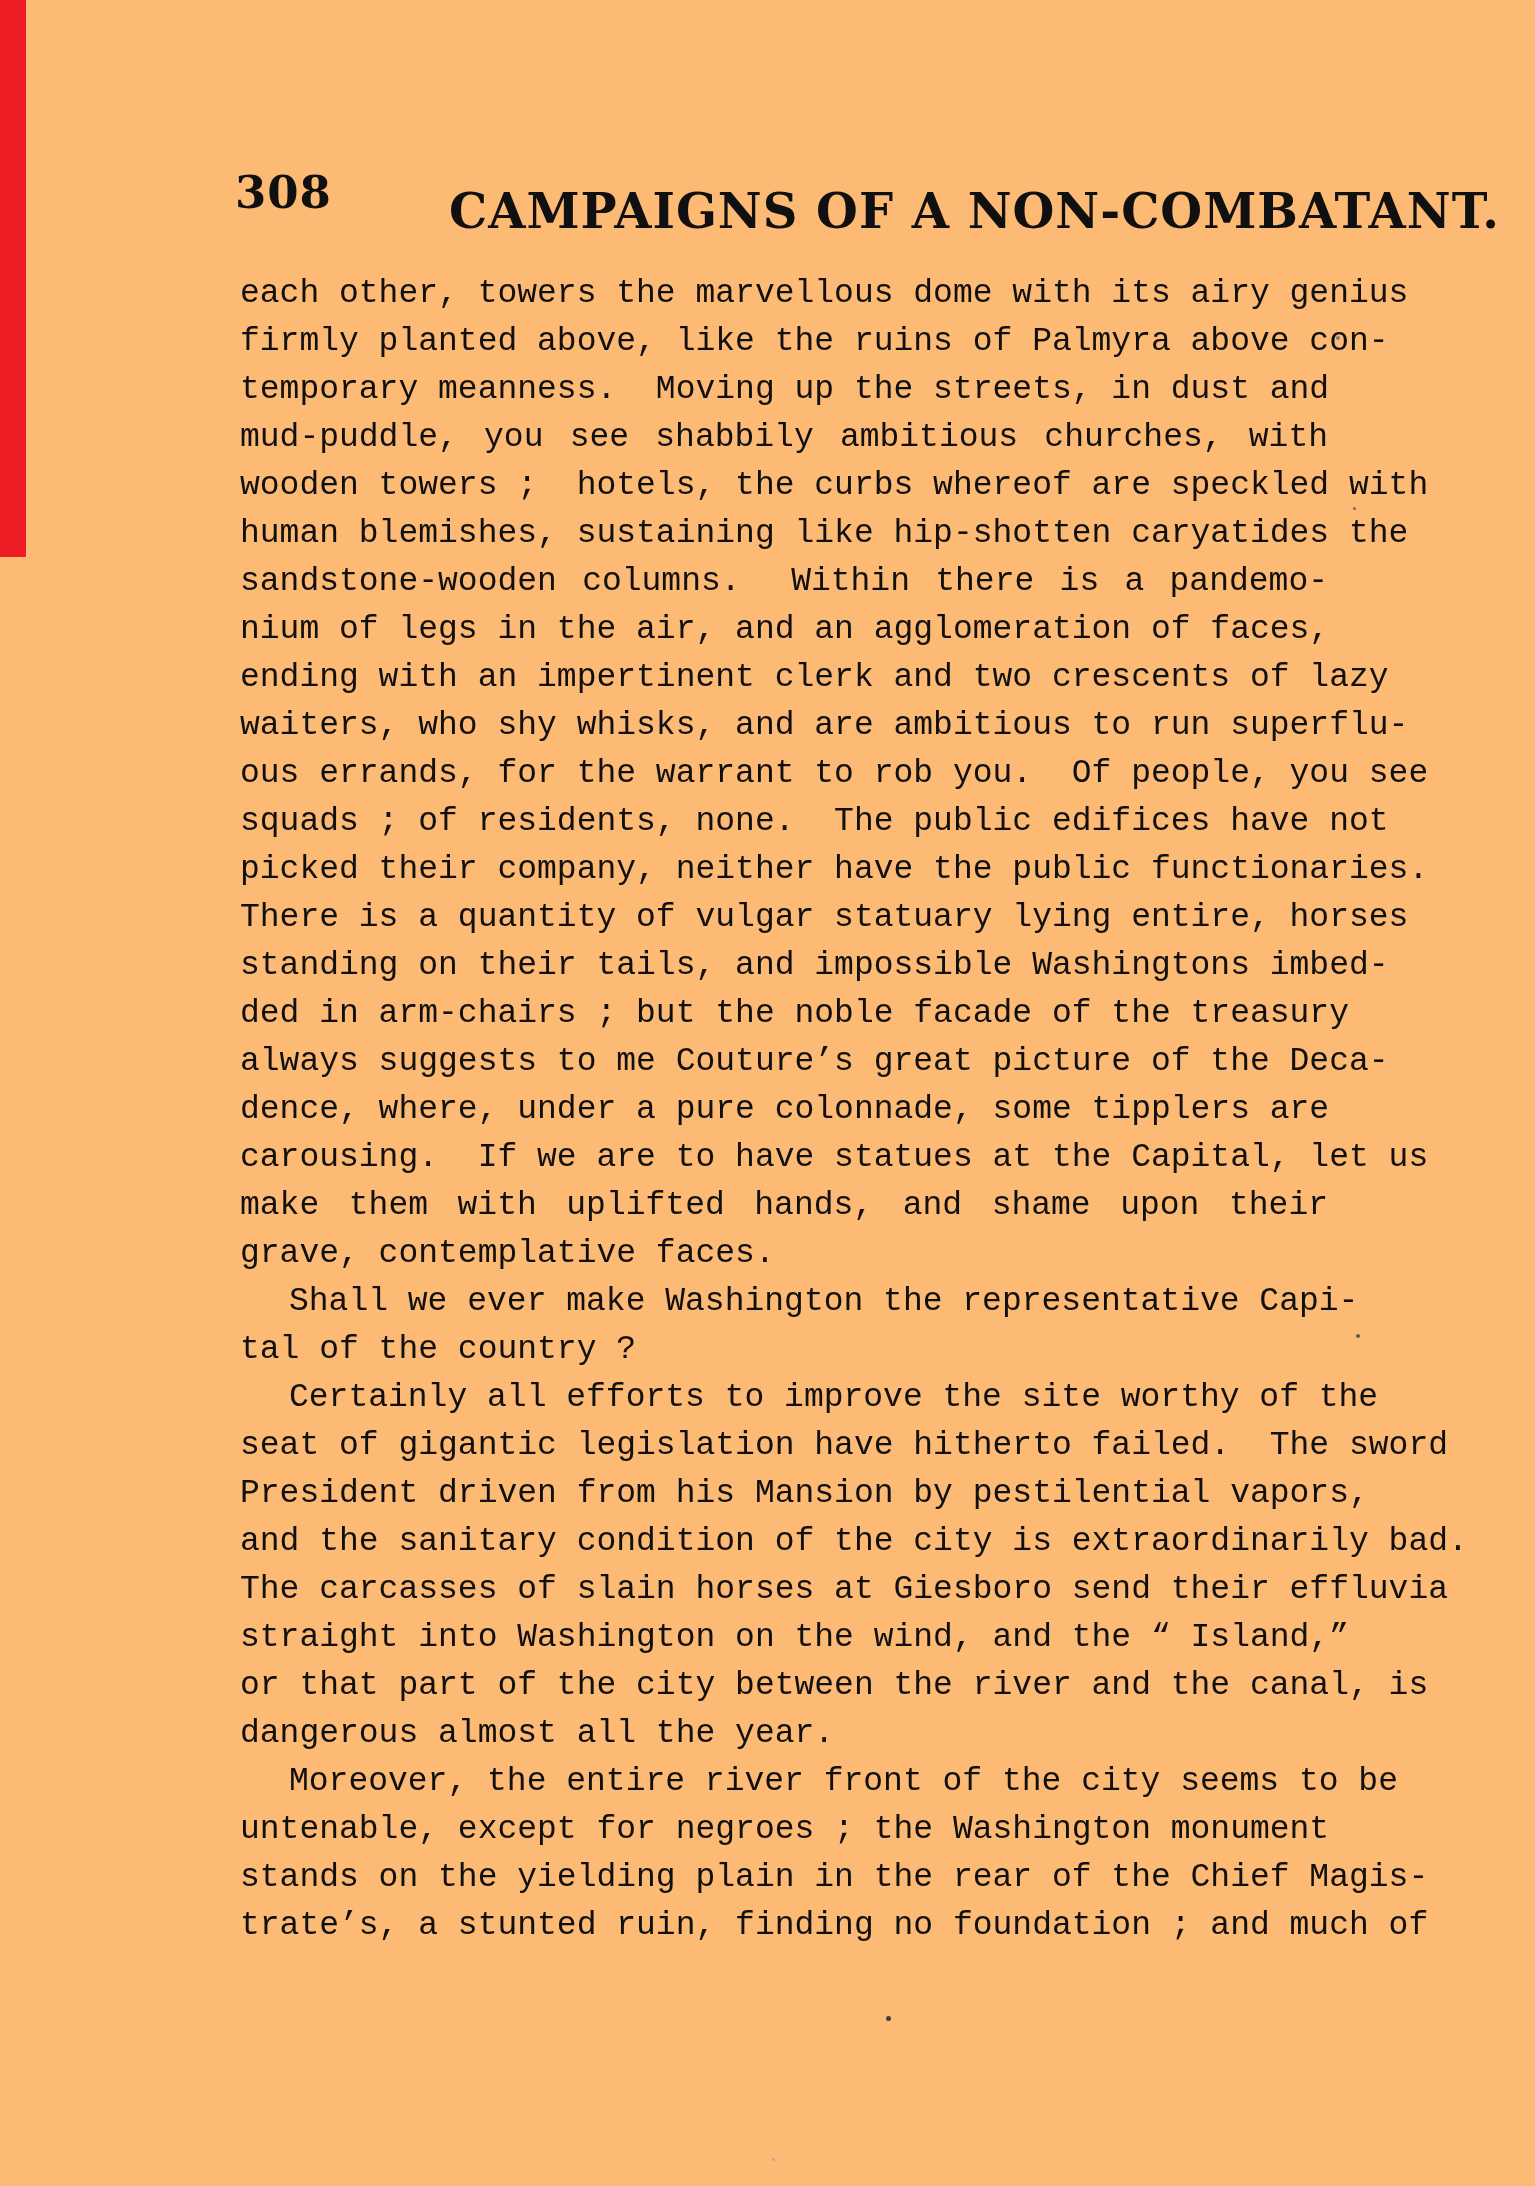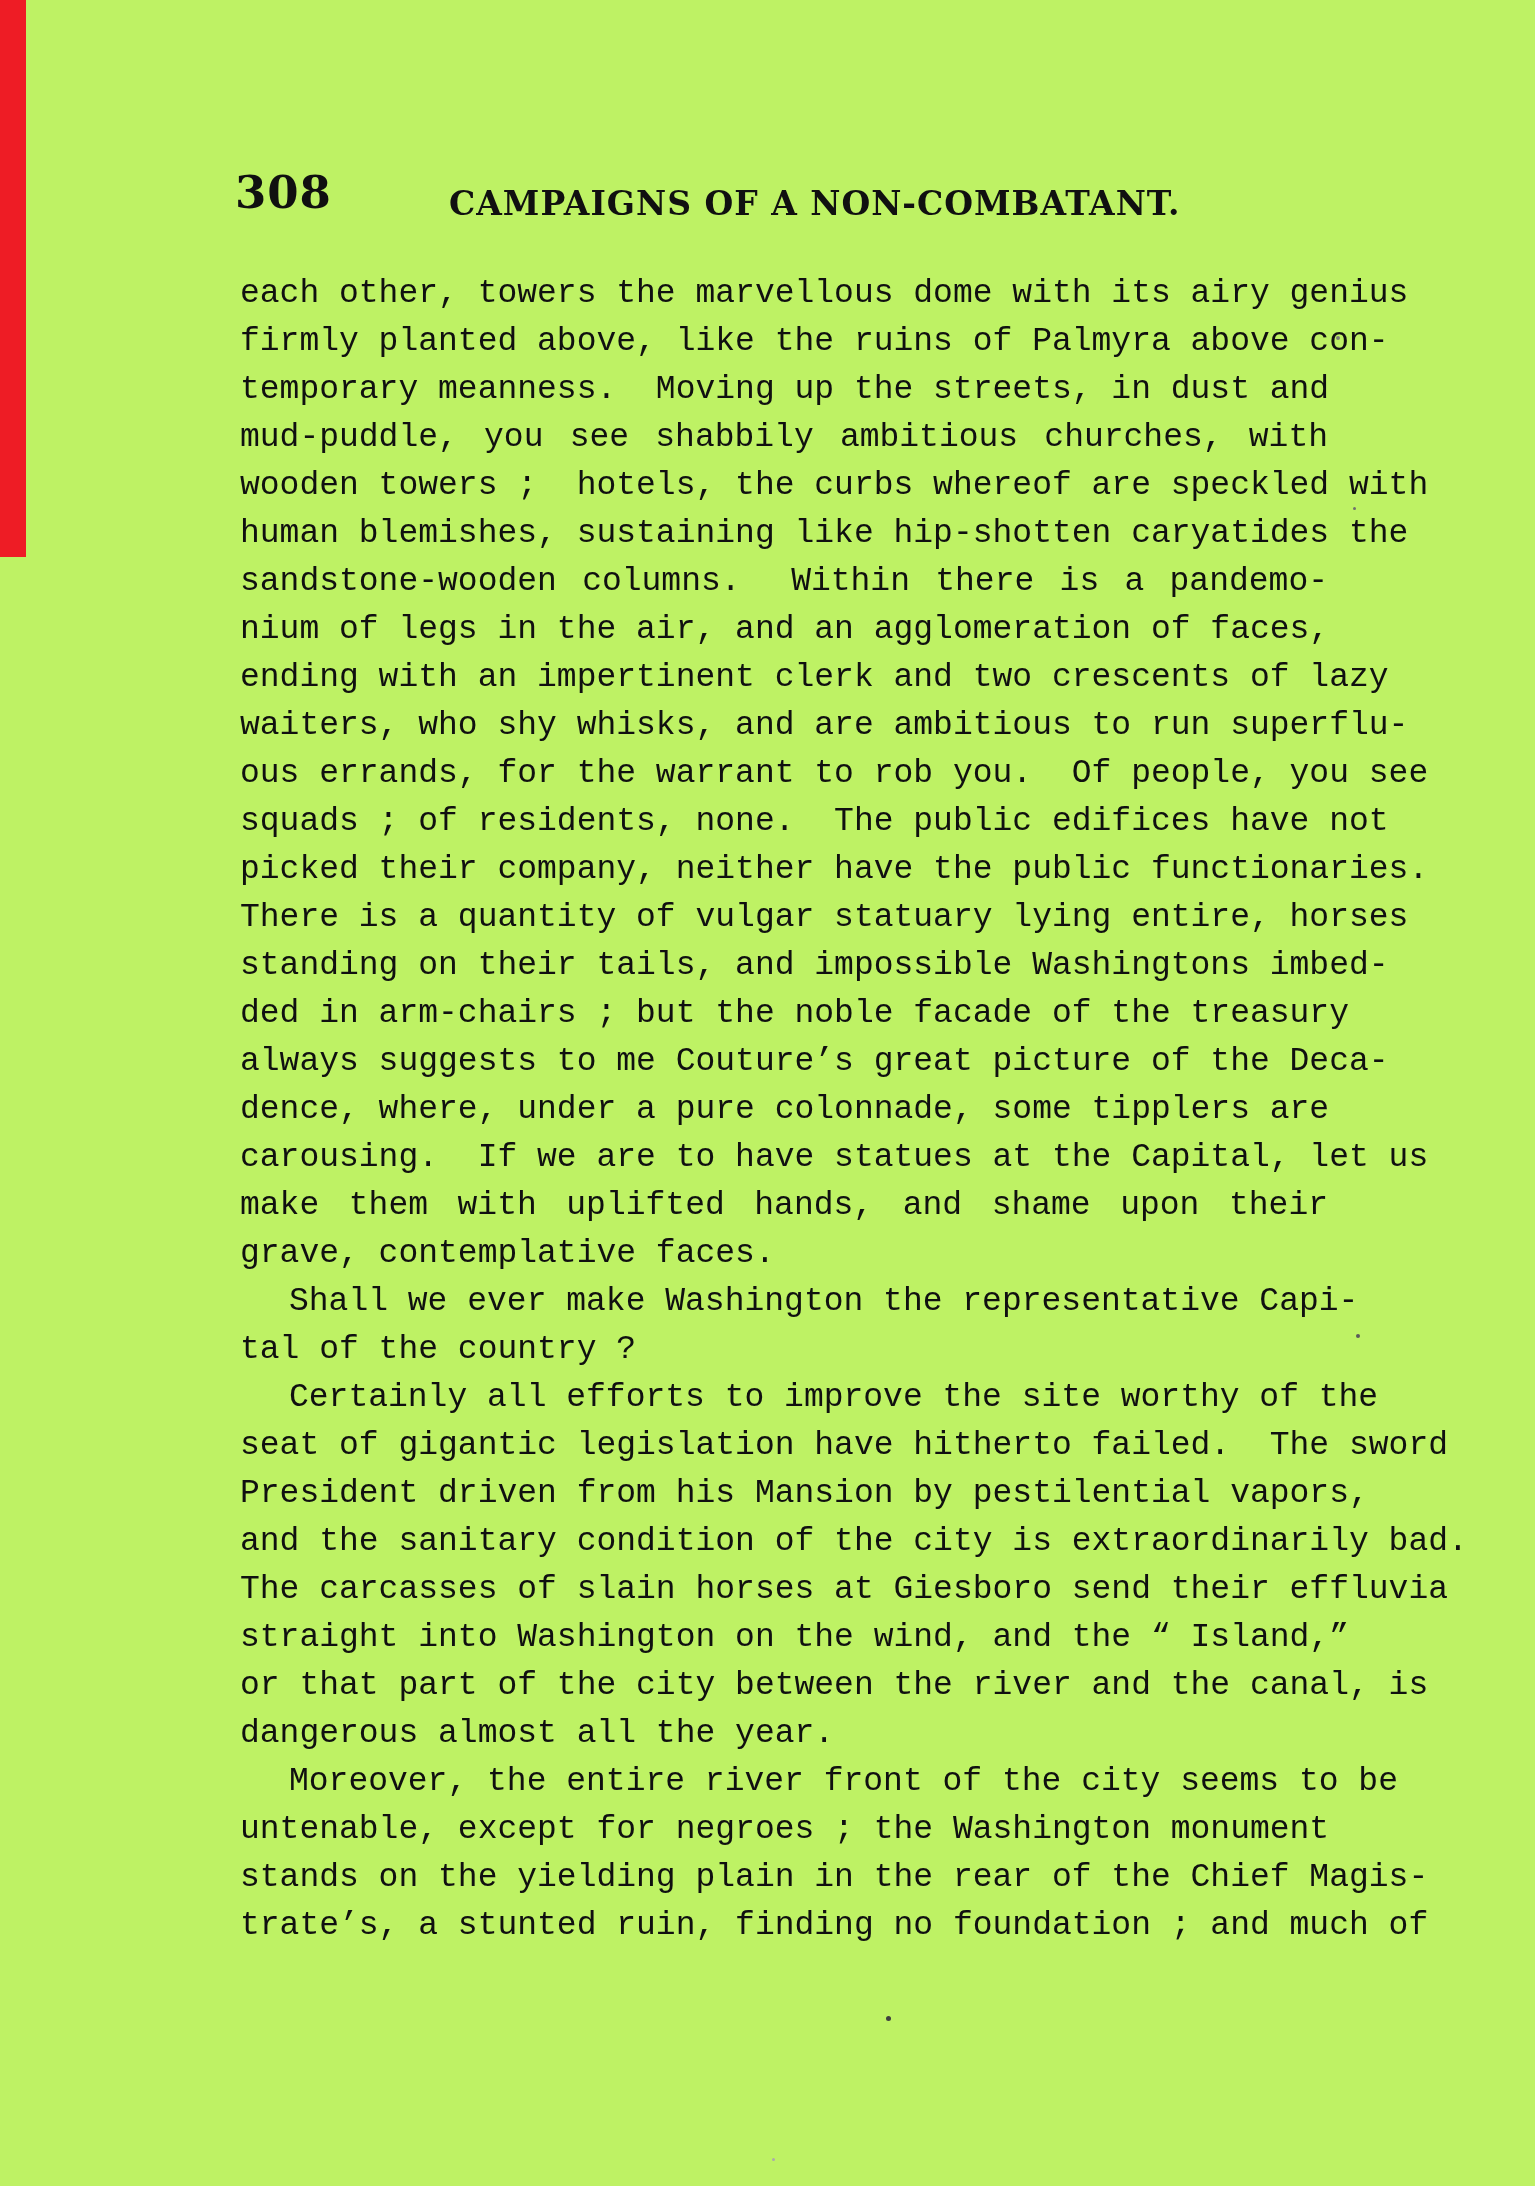--- a/index.html
+++ b/index.html
@@ -4,40 +4,40 @@
 <style>
   html, body { margin: 0; padding: 0; }
   body {
     width: 1535px; height: 2186px;
     background: #ffffff;
     position: relative;
     overflow: hidden;
     font-family: "DejaVu Serif", "Liberation Serif", serif;
     color: #101010;
   }
-  #scan-page { position: absolute; inset: 0; background: #bef264; }
+  #scan-page { position: absolute; inset: 0; background: #fdba74; }
 
   #red-bar {
     position: absolute;
     left: 0; top: 0;
     width: 26px; height: 557px;
   }
 
   #page-number {
     position: absolute;
     left: 235px; top: 170px;
     font-size: 45px;
     font-weight: 600;
     letter-spacing: 1px;
     line-height: 1;
   }
   #running-header {
     position: absolute;
     left: 449px; top: 187px;
-    font-size: 33px;
+    font-size: 48px;
     font-weight: 600;
     letter-spacing: 1px;
     line-height: 1;
     white-space: nowrap;
   }
 
   #text-block {
     position: absolute;
     left: 240px; top: 270px;
     width: 1088px;

